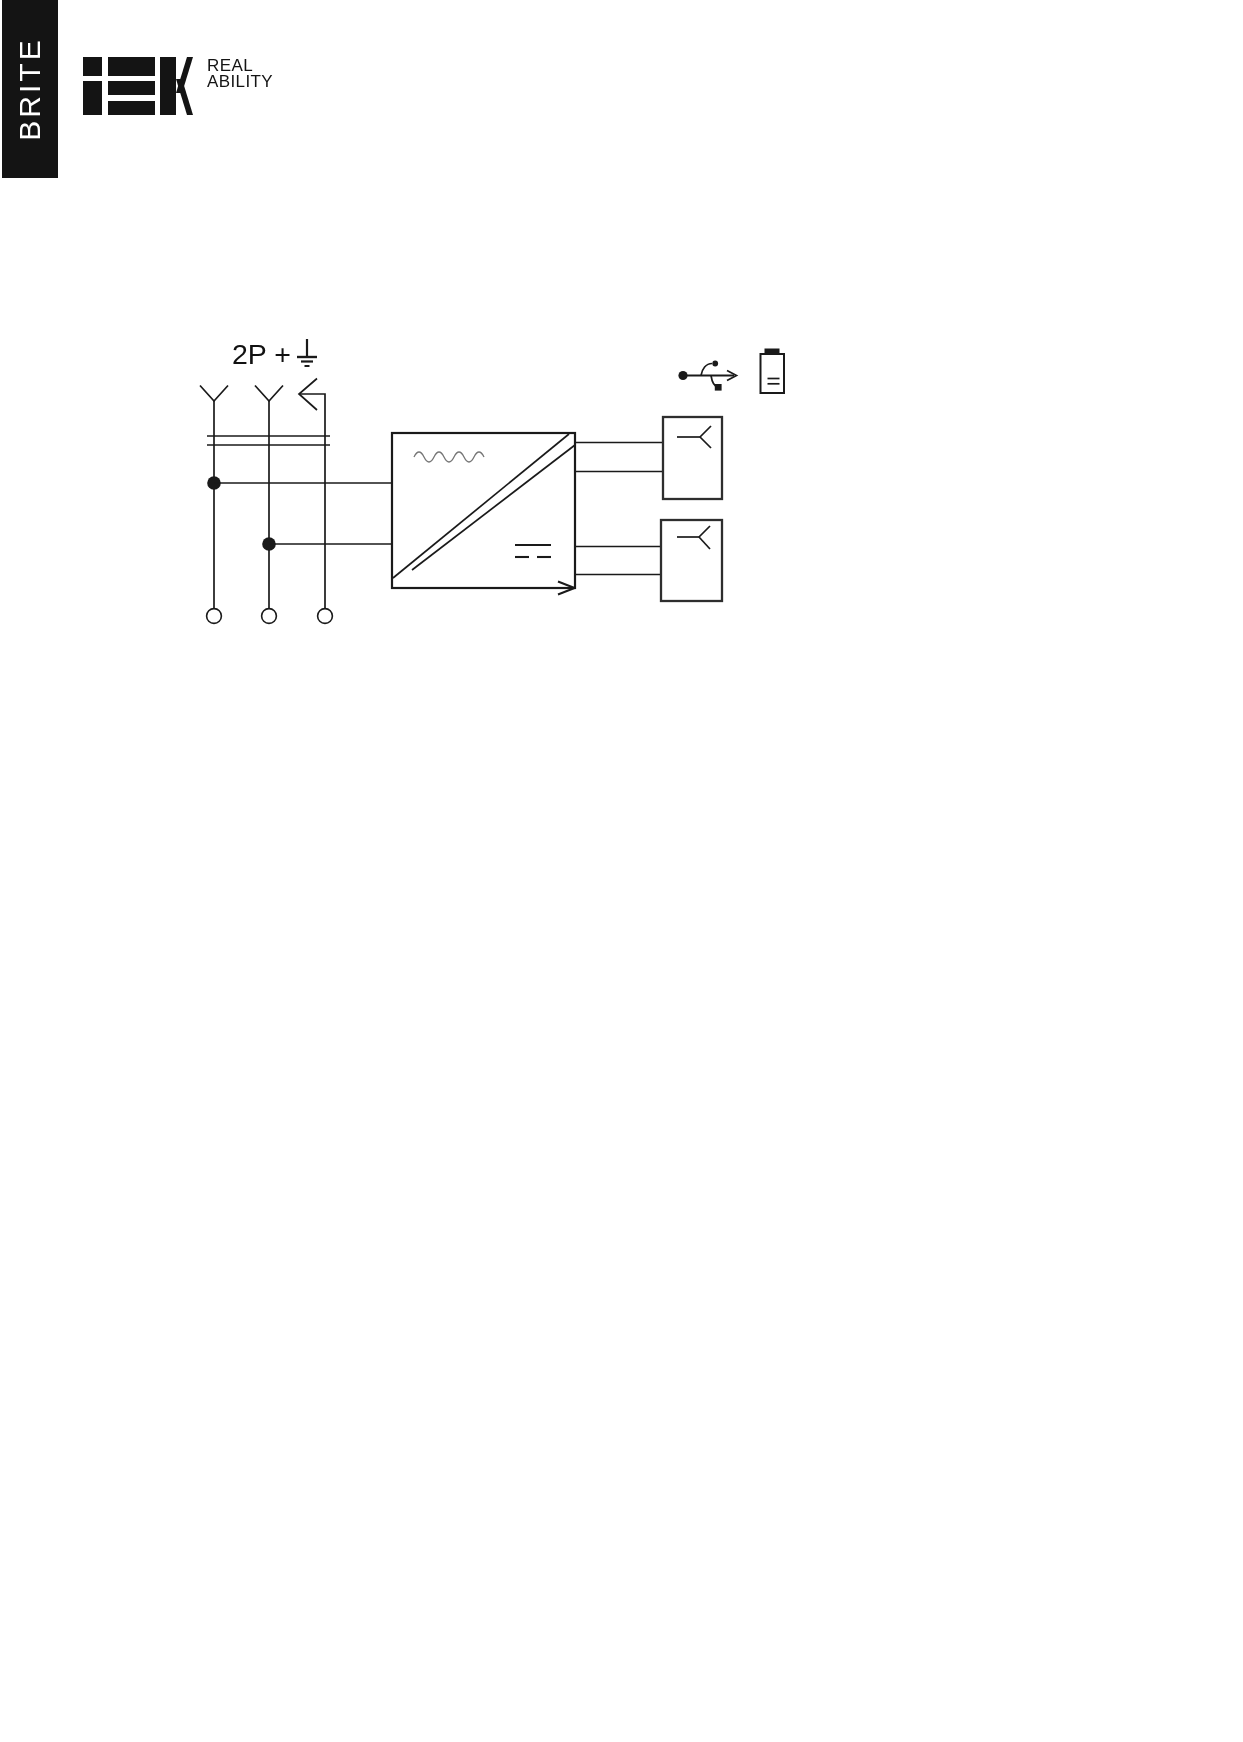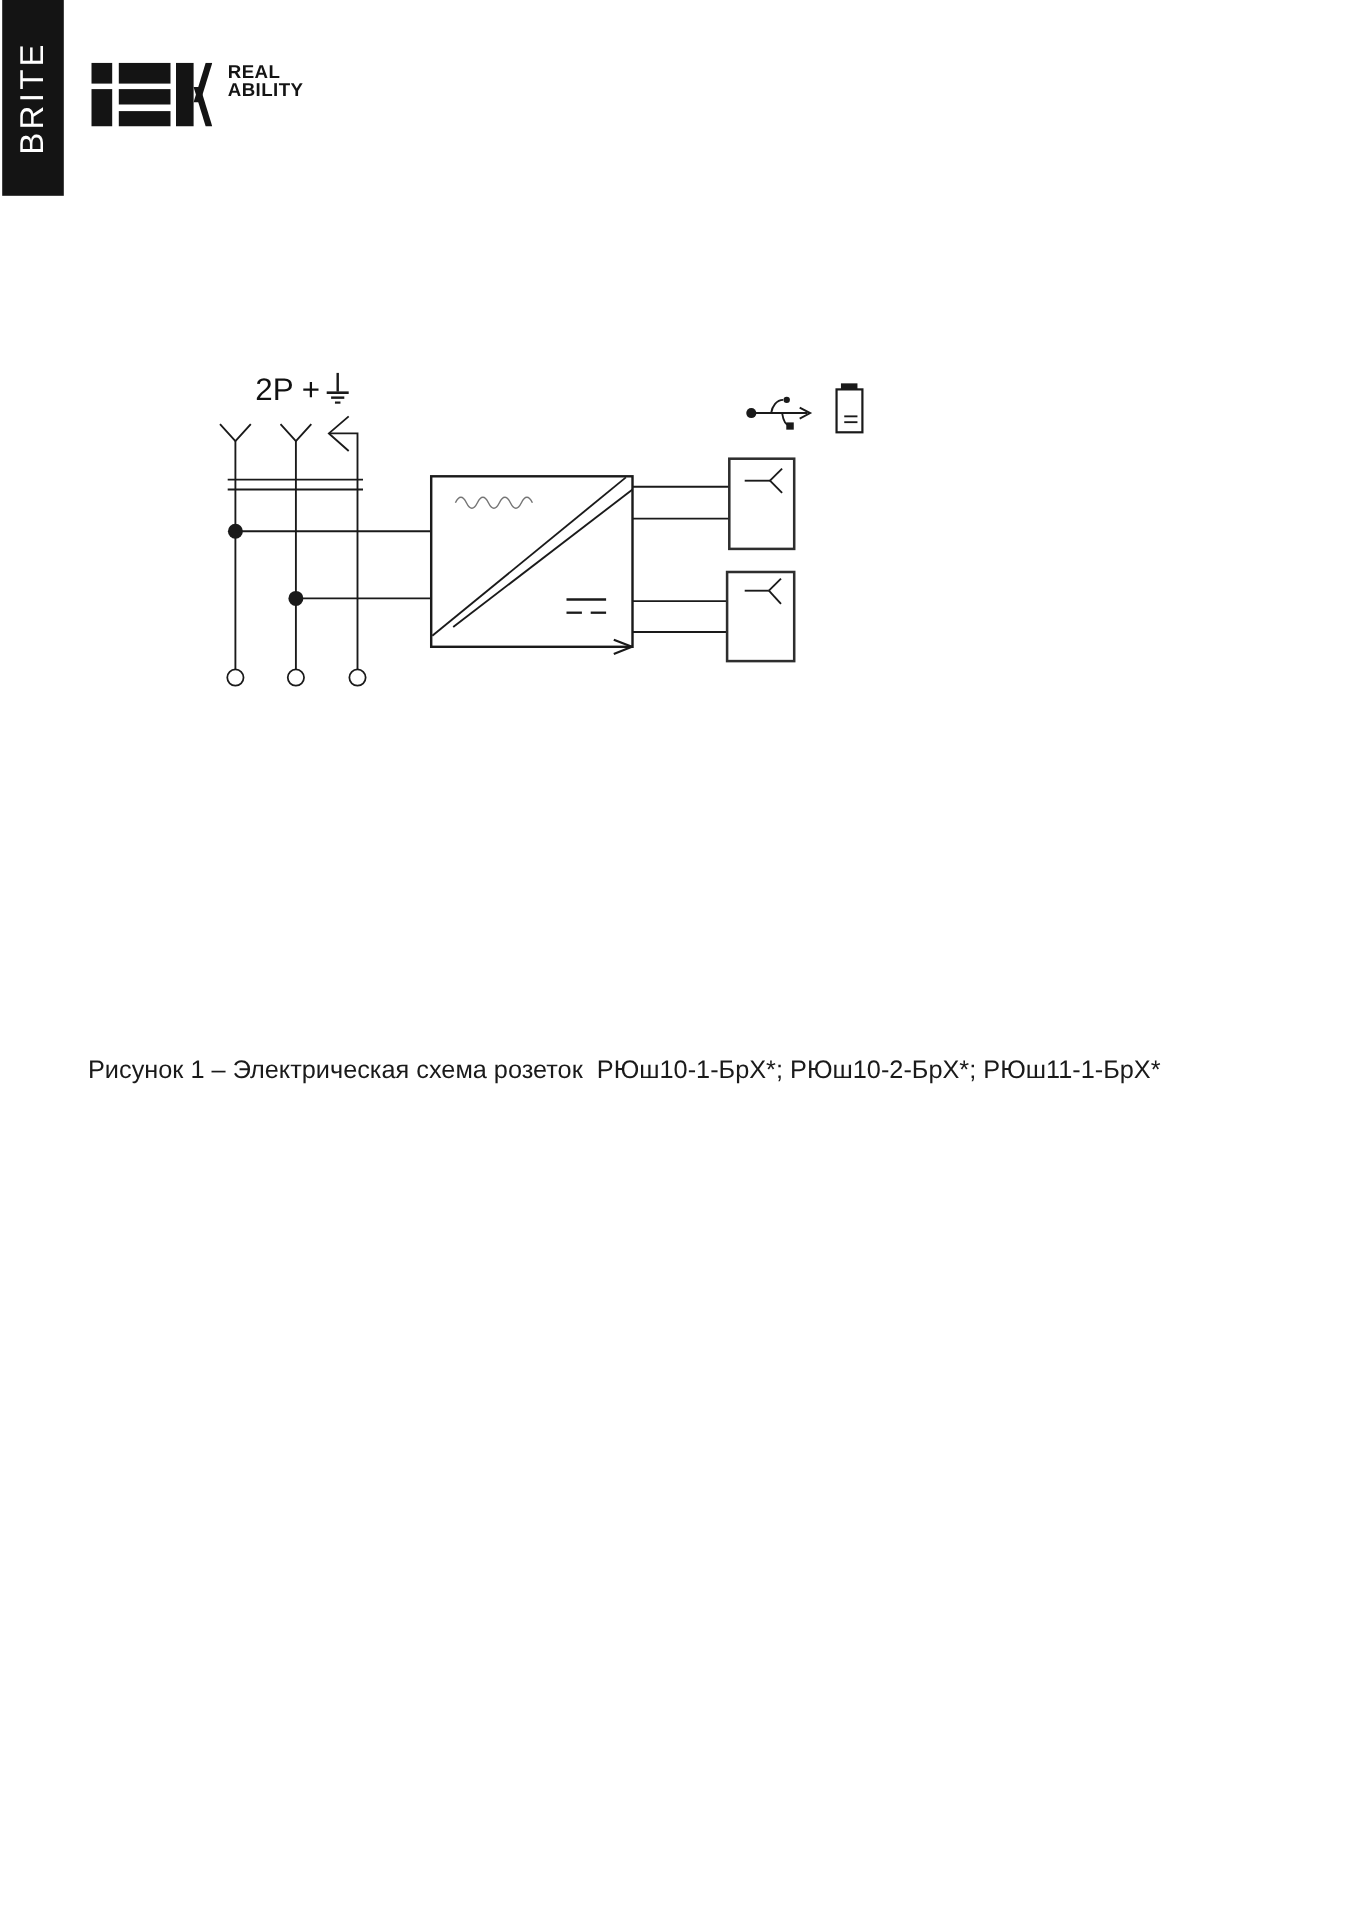--- a/index.html
+++ b/index.html
@@ -9,21 +9,21 @@
   }
   
   .side-strip{position:absolute;left:2px;top:0;width:56px;height:178px;background:#141414;}
   .side-label{
     position:absolute;left:50%;top:50%;
     transform:translate(-50%,-50%) rotate(-90deg);
     color:#ffffff;font-size:30px;font-weight:400;letter-spacing:3px;white-space:nowrap;
   }
   .iek-logo{position:absolute;left:83px;top:57px;width:110px;height:58px;}
   .iek-logo .blk{fill:#141414;}
-  .tagline{position:absolute;left:207px;top:58px;color:#141414;font-weight:700;
+  .tagline{position:absolute;left:207px;top:58px;color:#141414;font-weight:400;
            font-size:17px;line-height:15.5px;letter-spacing:0.4px;}
   
   .schematic{position:absolute;left:150px;top:280px;width:700px;height:380px;}
   .w  {stroke:#1a1a1a;stroke-width:1.7;fill:none;}
   .w2 {stroke:#1a1a1a;stroke-width:2.2;fill:none;}
   .bx {stroke:#2e2e2e;stroke-width:2.3;fill:none;}
   .fillb{fill:#1a1a1a;stroke:none;}
   .term{fill:#ffffff;stroke:#1a1a1a;stroke-width:1.6;}
   .wave{stroke:#757575;stroke-width:1.3;fill:none;}
   .lbl{font-family:"Liberation Sans",sans-serif;font-size:28.5px;fill:#111111;}
@@ -154,15 +154,14 @@
 
     <g>
       <rect class="w2" x="760.5" y="354" width="23.5" height="39" style="stroke-width:2"></rect>
       <rect class="fillb" x="764.5" y="348.5" width="15" height="5.5"></rect>
       <line class="w" x1="767.5" y1="378.5" x2="779.5" y2="378.5" style="stroke-width:1.7"></line>
       <line class="w" x1="767.5" y1="383.8" x2="779.5" y2="383.8" style="stroke-width:1.7"></line>
     </g>
 
   </svg>
 
-  <div class="caption">Рисунок 1 – Электрическая схема розеток  РЮш10-1-БрХ*; РЮш10-2-БрХ*; РЮш11-1-БрХ*</div>
 
 </div>
 
 </body></html>

